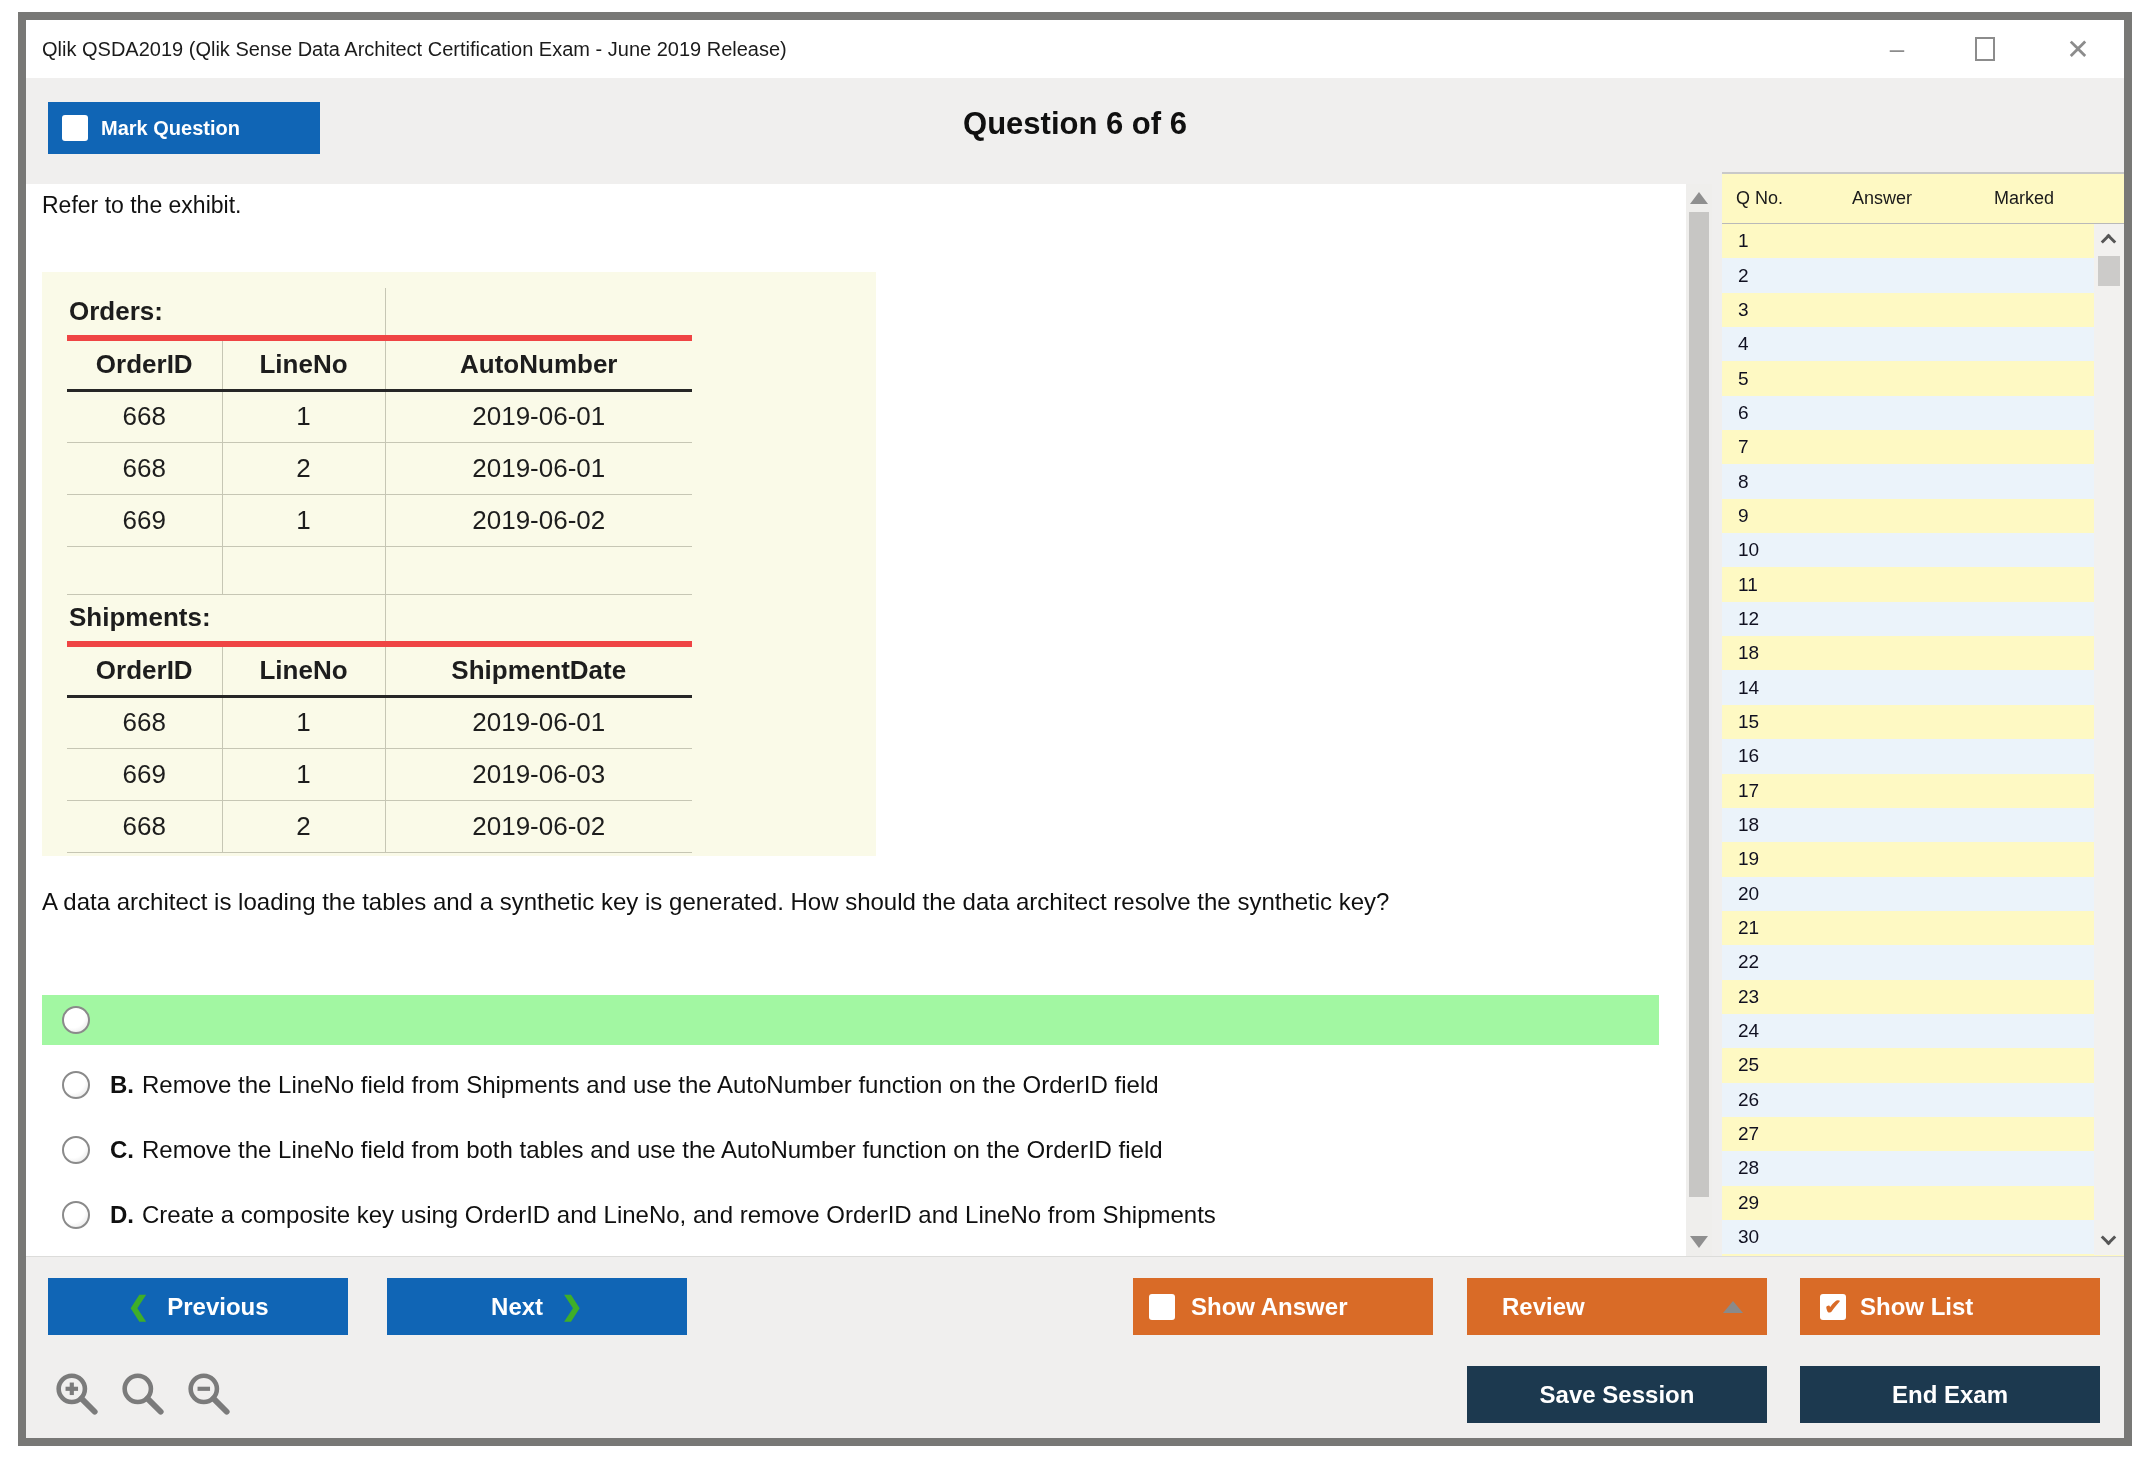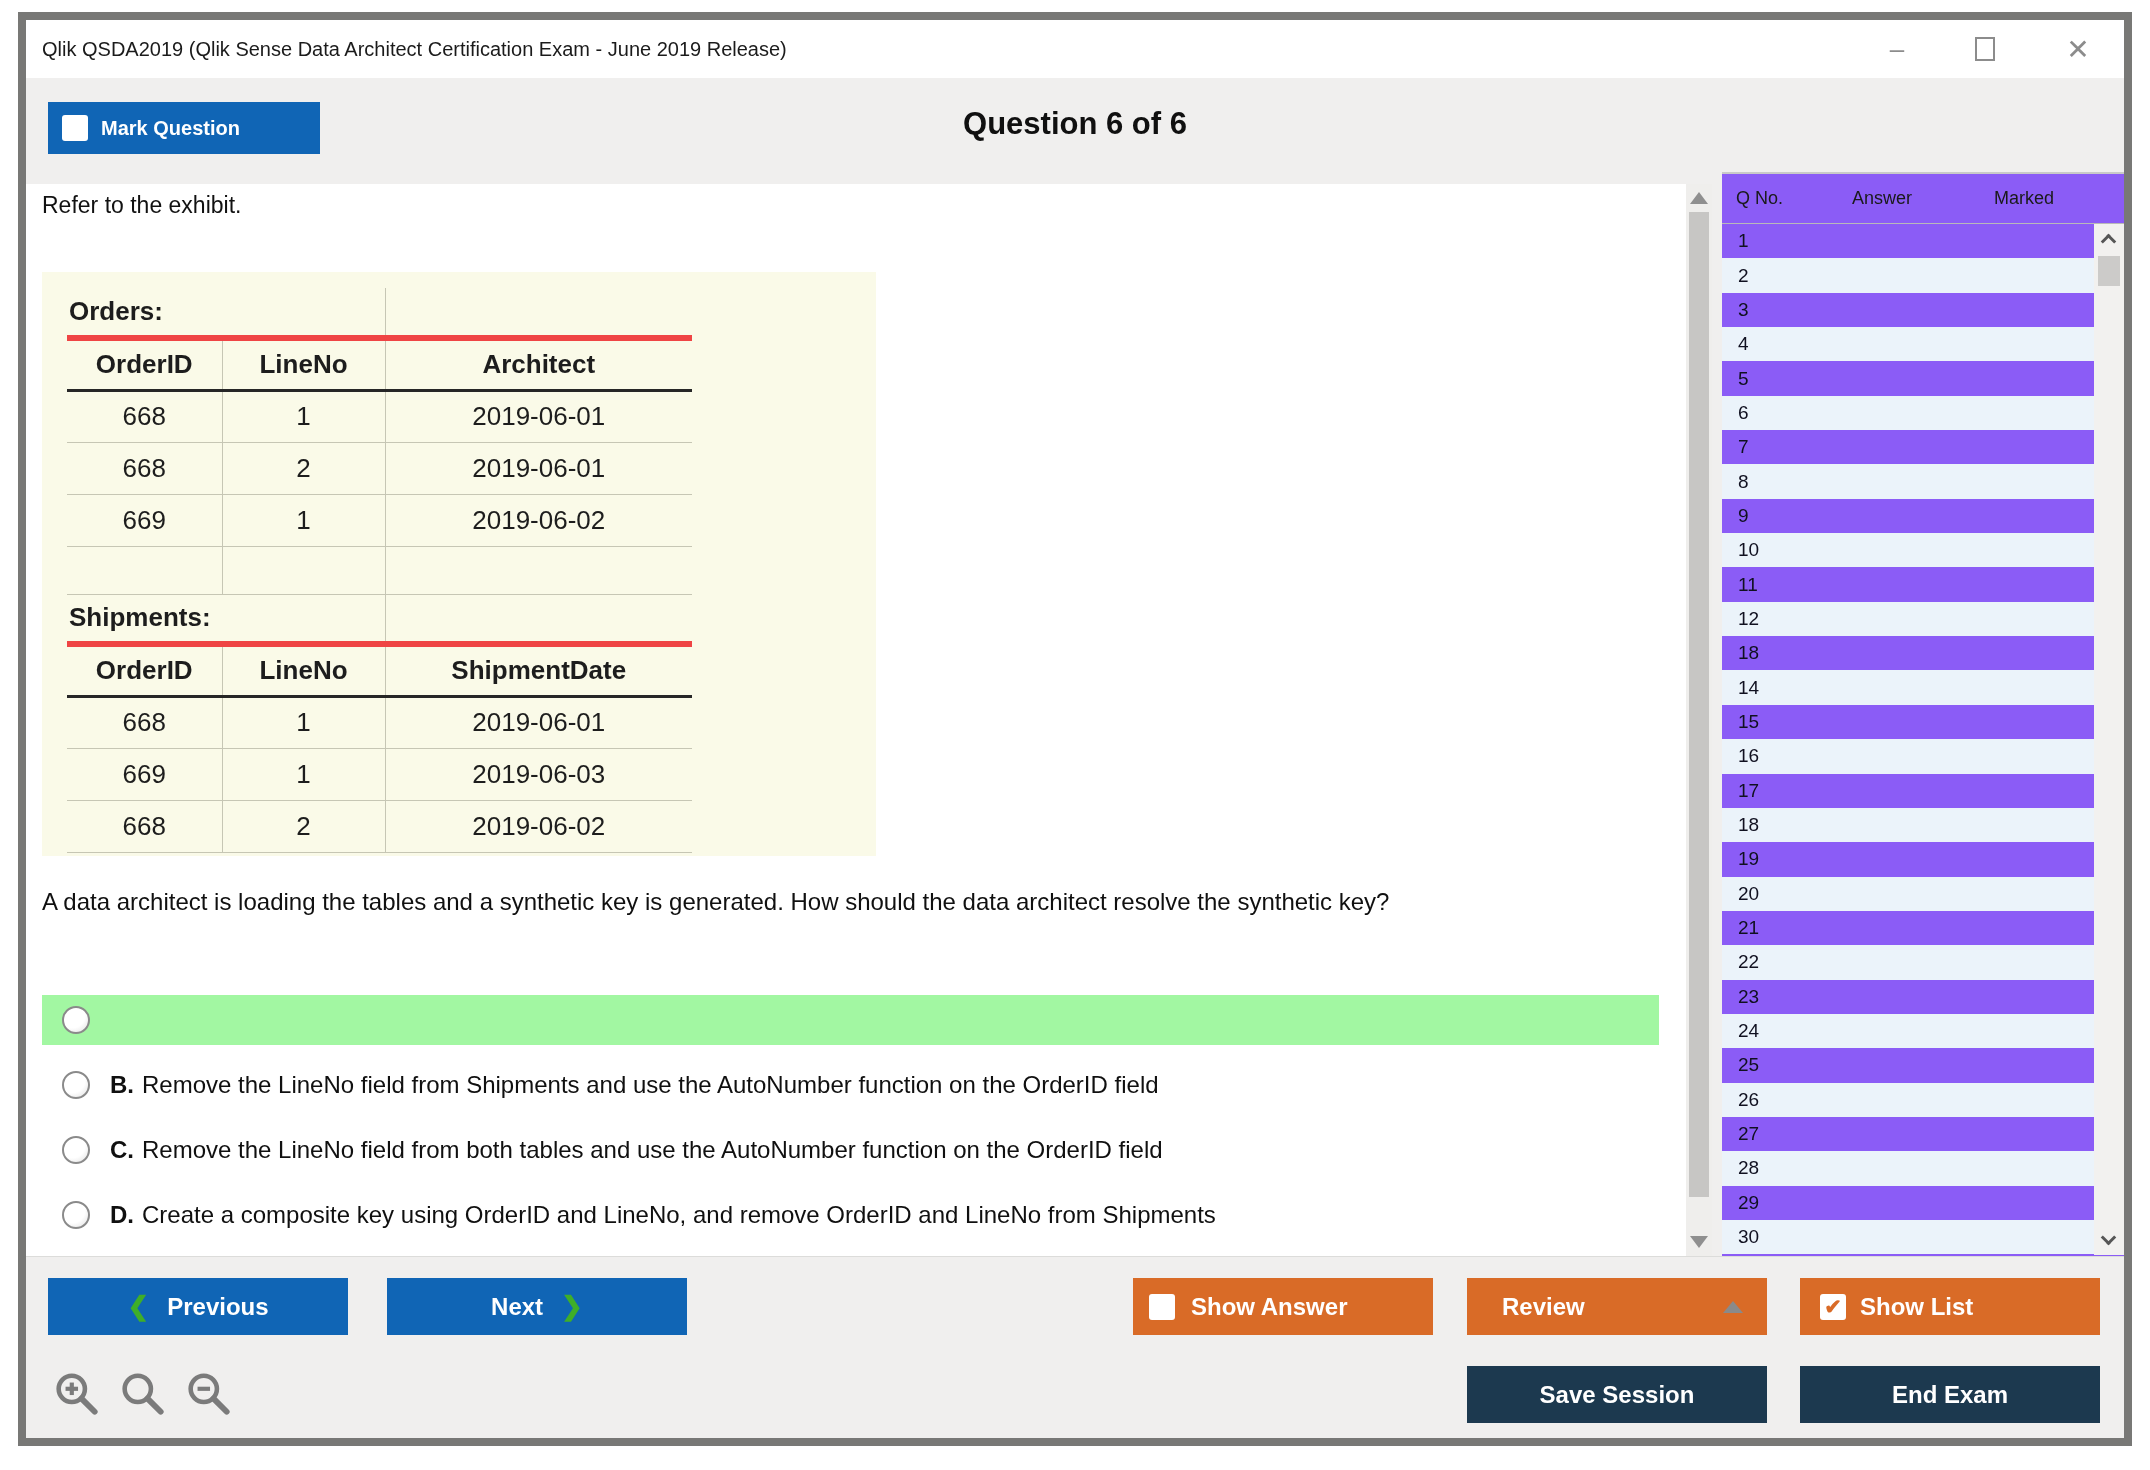--- a/index.html
+++ b/index.html
@@ -72,21 +72,21 @@
   .mid-strip { position: absolute; left: 1686px; top: 164px; width: 10px; height: 1072px; background: #f0efee; }
   .main-scrollbar { position: absolute; left: 1660px; top: 164px; width: 26px; height: 1072px; background: #efeeec; }
   .tri-up { position: absolute; left: 4px; top: 8px; width: 0; height: 0;
     border-left: 9px solid transparent; border-right: 9px solid transparent; border-bottom: 12px solid #8f8f8f; }
   .tri-down { position: absolute; left: 4px; bottom: 8px; width: 0; height: 0;
     border-left: 9px solid transparent; border-right: 9px solid transparent; border-top: 12px solid #8f8f8f; }
   .main-thumb { position: absolute; left: 3px; top: 28px; width: 20px; height: 985px; background: #c7c6c4; }
   
   .sidebar {
     position: absolute; left: 1696px; top: 152px; width: 402px; height: 1084px;
-    background: #8b5cf6; border-top: 2px solid #c9c9c9;
+    background: #fef9c3; border-top: 2px solid #c9c9c9;
   }
   .sb-header { position: relative; height: 50px; border-bottom: 1px solid #b9b9b9; }
   .sb-header span { position: absolute; top: 14px; font-size: 18px; color: #1a1a1a; }
   .col-qno { left: 14px; } .col-answer { left: 130px; } .col-marked { left: 272px; }
   .sb-list { position: relative; height: 1031px; overflow: hidden; }
   .sb-rows { position: absolute; left: 0; top: 0; width: 372px; }
   .sq-row { height: 34.35px; padding-left: 16px; display: flex; align-items: center; }
   .sq-row:nth-child(even) { background: #ebf3fa; }
   .sq-num { font-size: 19px; color: #101020; }
   .sb-scroll { position: absolute; right: 0; top: 0; width: 30px; height: 1031px; background: #f2f1ef; }
@@ -154,21 +154,21 @@
             <col style="width:307px">
           </colgroup>
         <tbody>
           <tr class="lrow">
             <td colspan="2" class="vr">Orders:</td>
             <td></td>
           </tr>
           <tr class="hrow">
             <th class="vr">OrderID</th>
             <th class="vr">LineNo</th>
-            <th>Architect</th>
+            <th>AutoNumber</th>
           </tr>
         </tbody>
         <tbody class="datarows">
 
         <tr>
             <td class="vr">668</td>
             <td class="vr">1</td>
             <td>2019-06-01</td>
           </tr>
             <tr>

